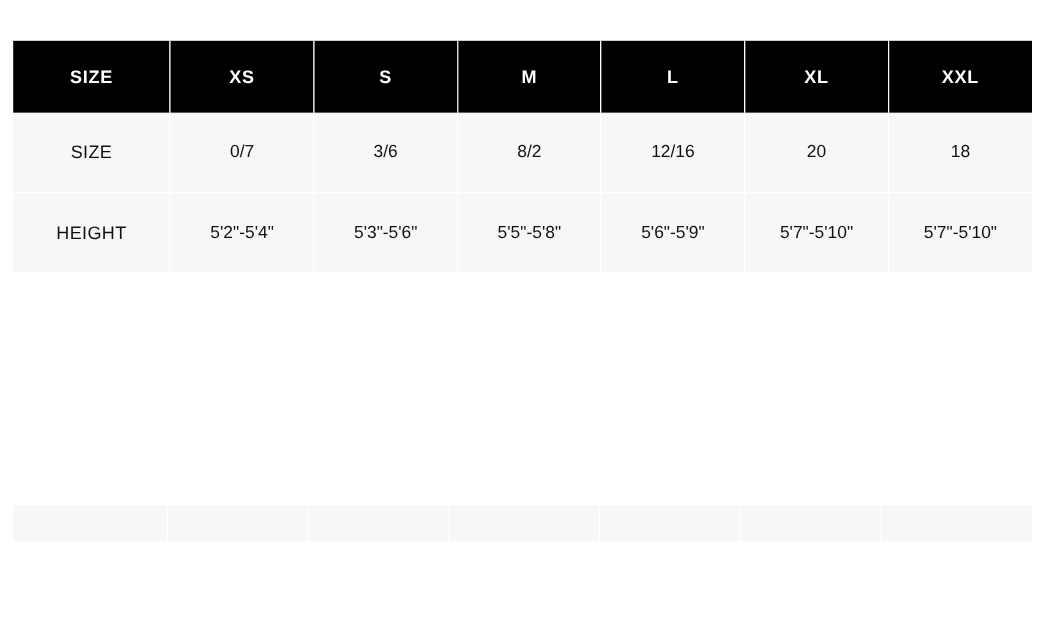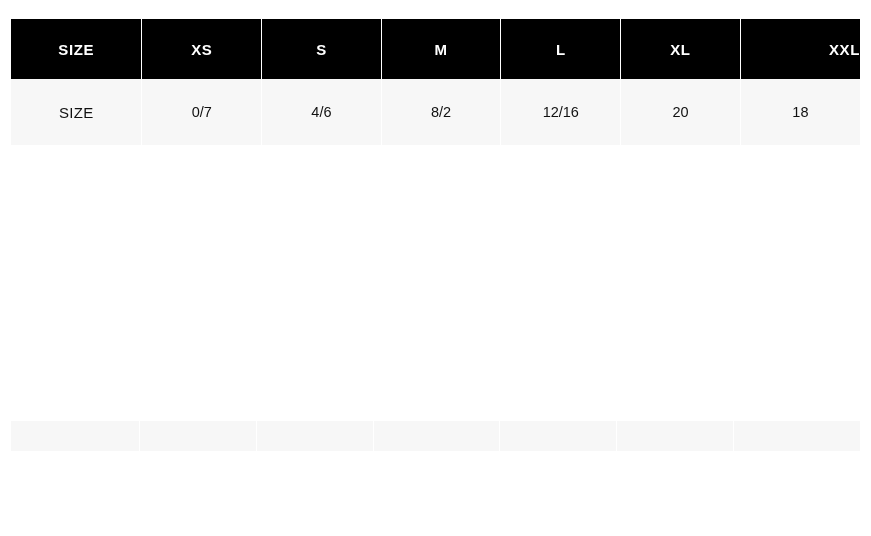--- a/index.html
+++ b/index.html
@@ -15,41 +15,41 @@
   }
   .page {
     position: relative;
     width: 871px;
     height: 536px;
     background: #ffffff;
   }
   .size-chart {
     position: absolute;
     left: 11px;
-    top: 19px;
+    top: 34px;
     width: 849px;
     border-collapse: collapse;
     table-layout: fixed;
   }
   .size-chart col.label-col { width: 128px; }
   .size-chart col.val-col { width: 117px; }
 
   .size-chart th {
     background: #000000;
     color: #ffffff;
     font-size: 15px;
     font-weight: bold;
     letter-spacing: 0.6px;
     height: 60px;
     padding: 0;
     text-align: center;
     vertical-align: middle;
     border-right: 1px solid #ffffff;
   }
-  .size-chart th:last-child { border-right: none; text-align: right; }
+  .size-chart th:last-child { border-right: none; }
 
   .size-chart td {
     background: #f7f7f7;
     color: #111111;
     font-size: 14.5px;
     height: 66px;
     padding: 0;
     text-align: center;
     vertical-align: middle;
     border-right: 1px solid #ffffff;
@@ -102,25 +102,34 @@
         <th>M</th>
         <th>L</th>
         <th>XL</th>
         <th>XXL</th>
       </tr>
     </thead>
     <tbody>
       <tr>
         <td class="row-label">SIZE</td>
         <td>0/7</td>
-        <td>4/6</td>
+        <td>3/6</td>
         <td>8/2</td>
         <td>12/16</td>
         <td>20</td>
         <td>18</td>
+      </tr>
+      <tr>
+        <td class="row-label">HEIGHT</td>
+        <td>5'2"-5'4"</td>
+        <td>5'3"-5'6"</td>
+        <td>5'5"-5'8"</td>
+        <td>5'6"-5'9"</td>
+        <td>5'7"-5'10"</td>
+        <td>5'7"-5'10"</td>
       </tr>
     </tbody>
   </table>
 
   <div class="footer-band">
     <div class="div" style="left:128px"></div>
     <div class="div" style="left:245px"></div>
     <div class="div" style="left:362px"></div>
     <div class="div" style="left:488px"></div>
     <div class="div" style="left:605px"></div>

